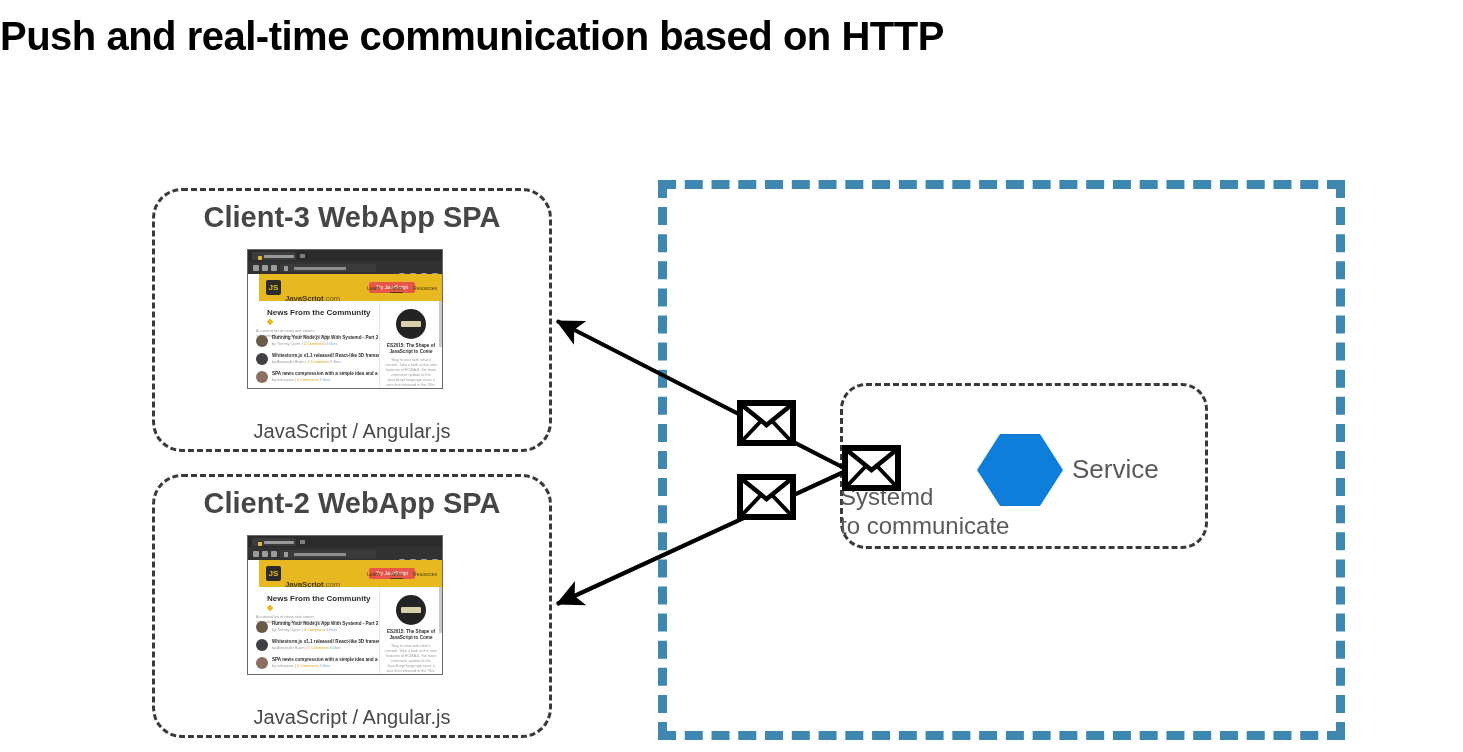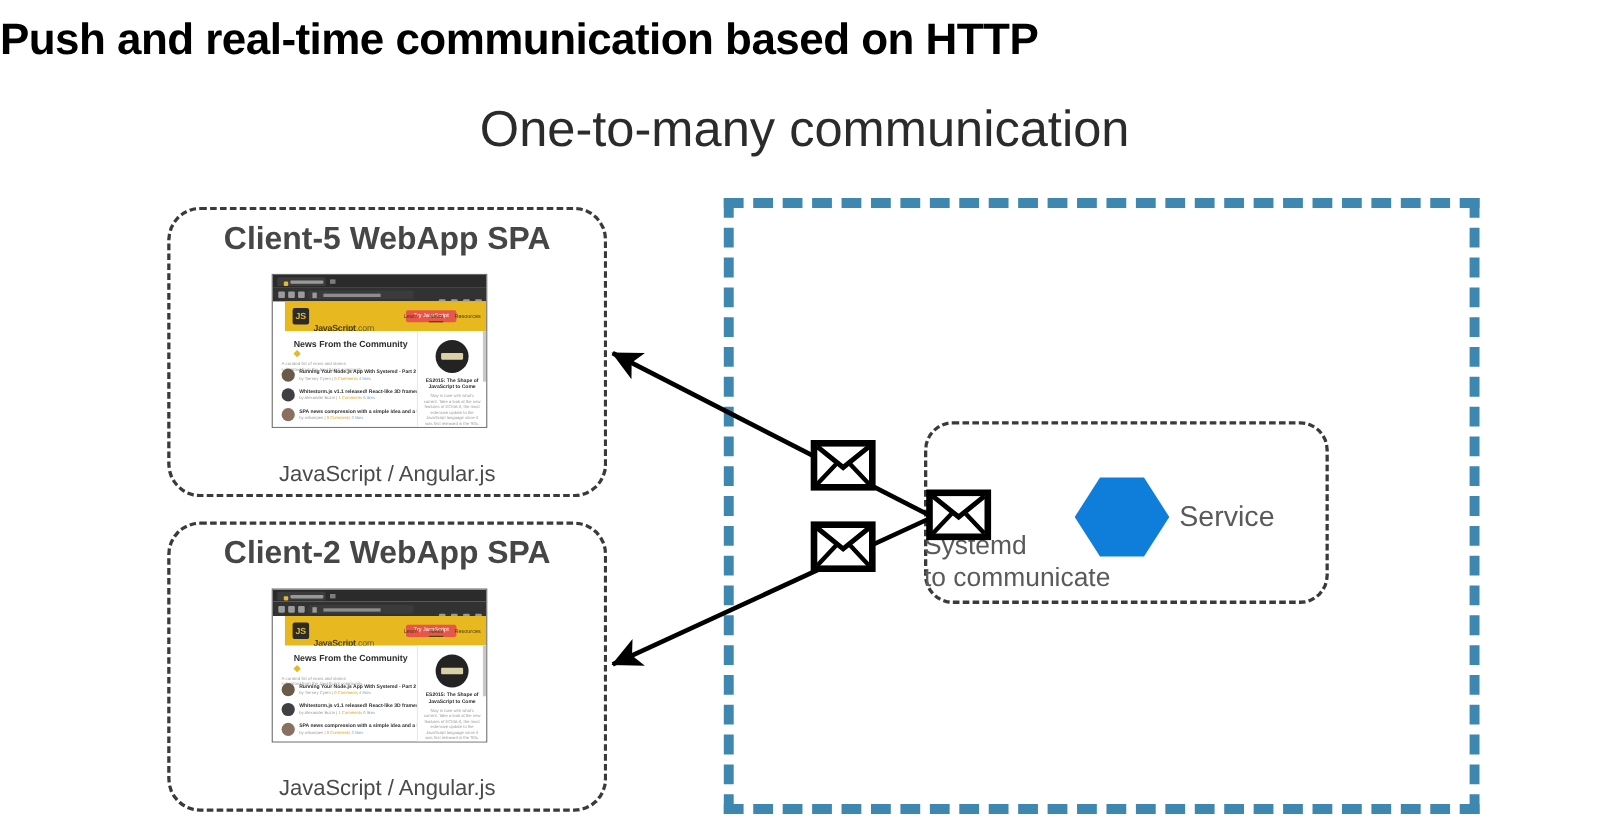--- a/index.html
+++ b/index.html
@@ -445,26 +445,25 @@
     height: 752px;
     pointer-events: none;
   }
 </style>
 </head>
 <body>
 
 <div id="slide">
 
   <div id="title">Push and real-time communication based on HTTP</div>
-  <div id="subtitle">One-to-many communication</div>
 
   <div id="backend-region"></div>
 
   <div id="client-1-box" class="client-box">
-    <div class="client-title">Client-5 WebApp SPA</div>
+    <div class="client-title">Client-3 WebApp SPA</div>
 
     <div class="browser">
       <div class="br-titlebar">
         <div class="br-tab">
           <div class="br-tab-dot"></div>
           <div class="br-tab-label"></div>
         </div>
         <div class="br-tabplus"></div>
         <div class="br-winbtns"><i></i><i></i><i></i></div>
       </div>

